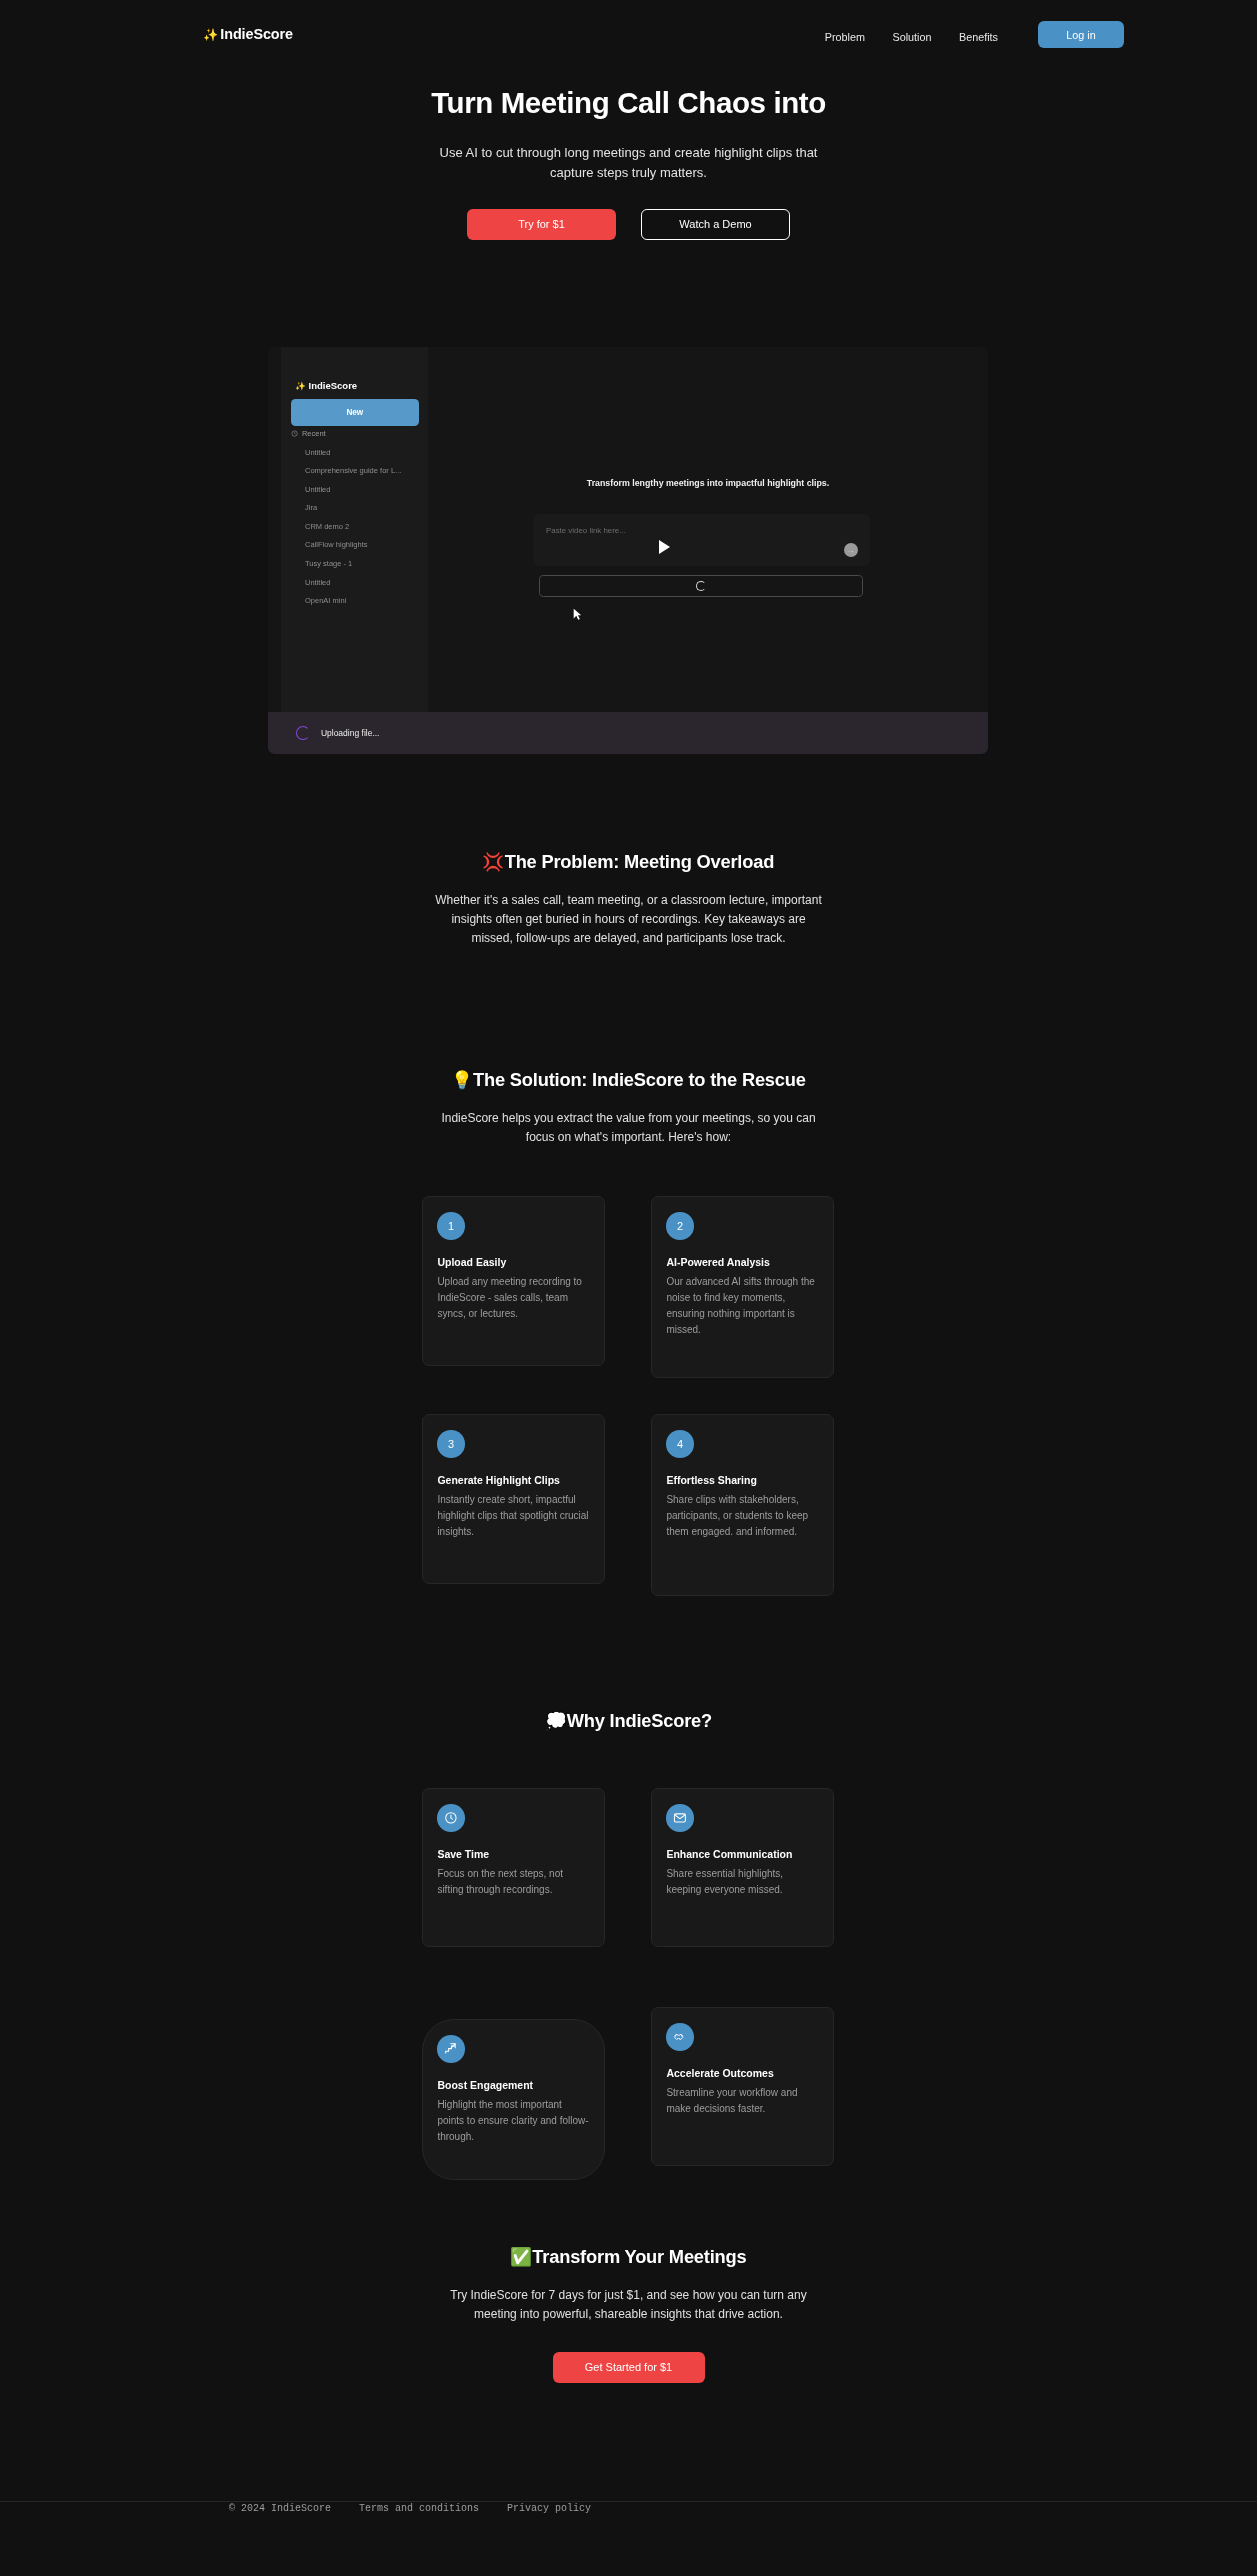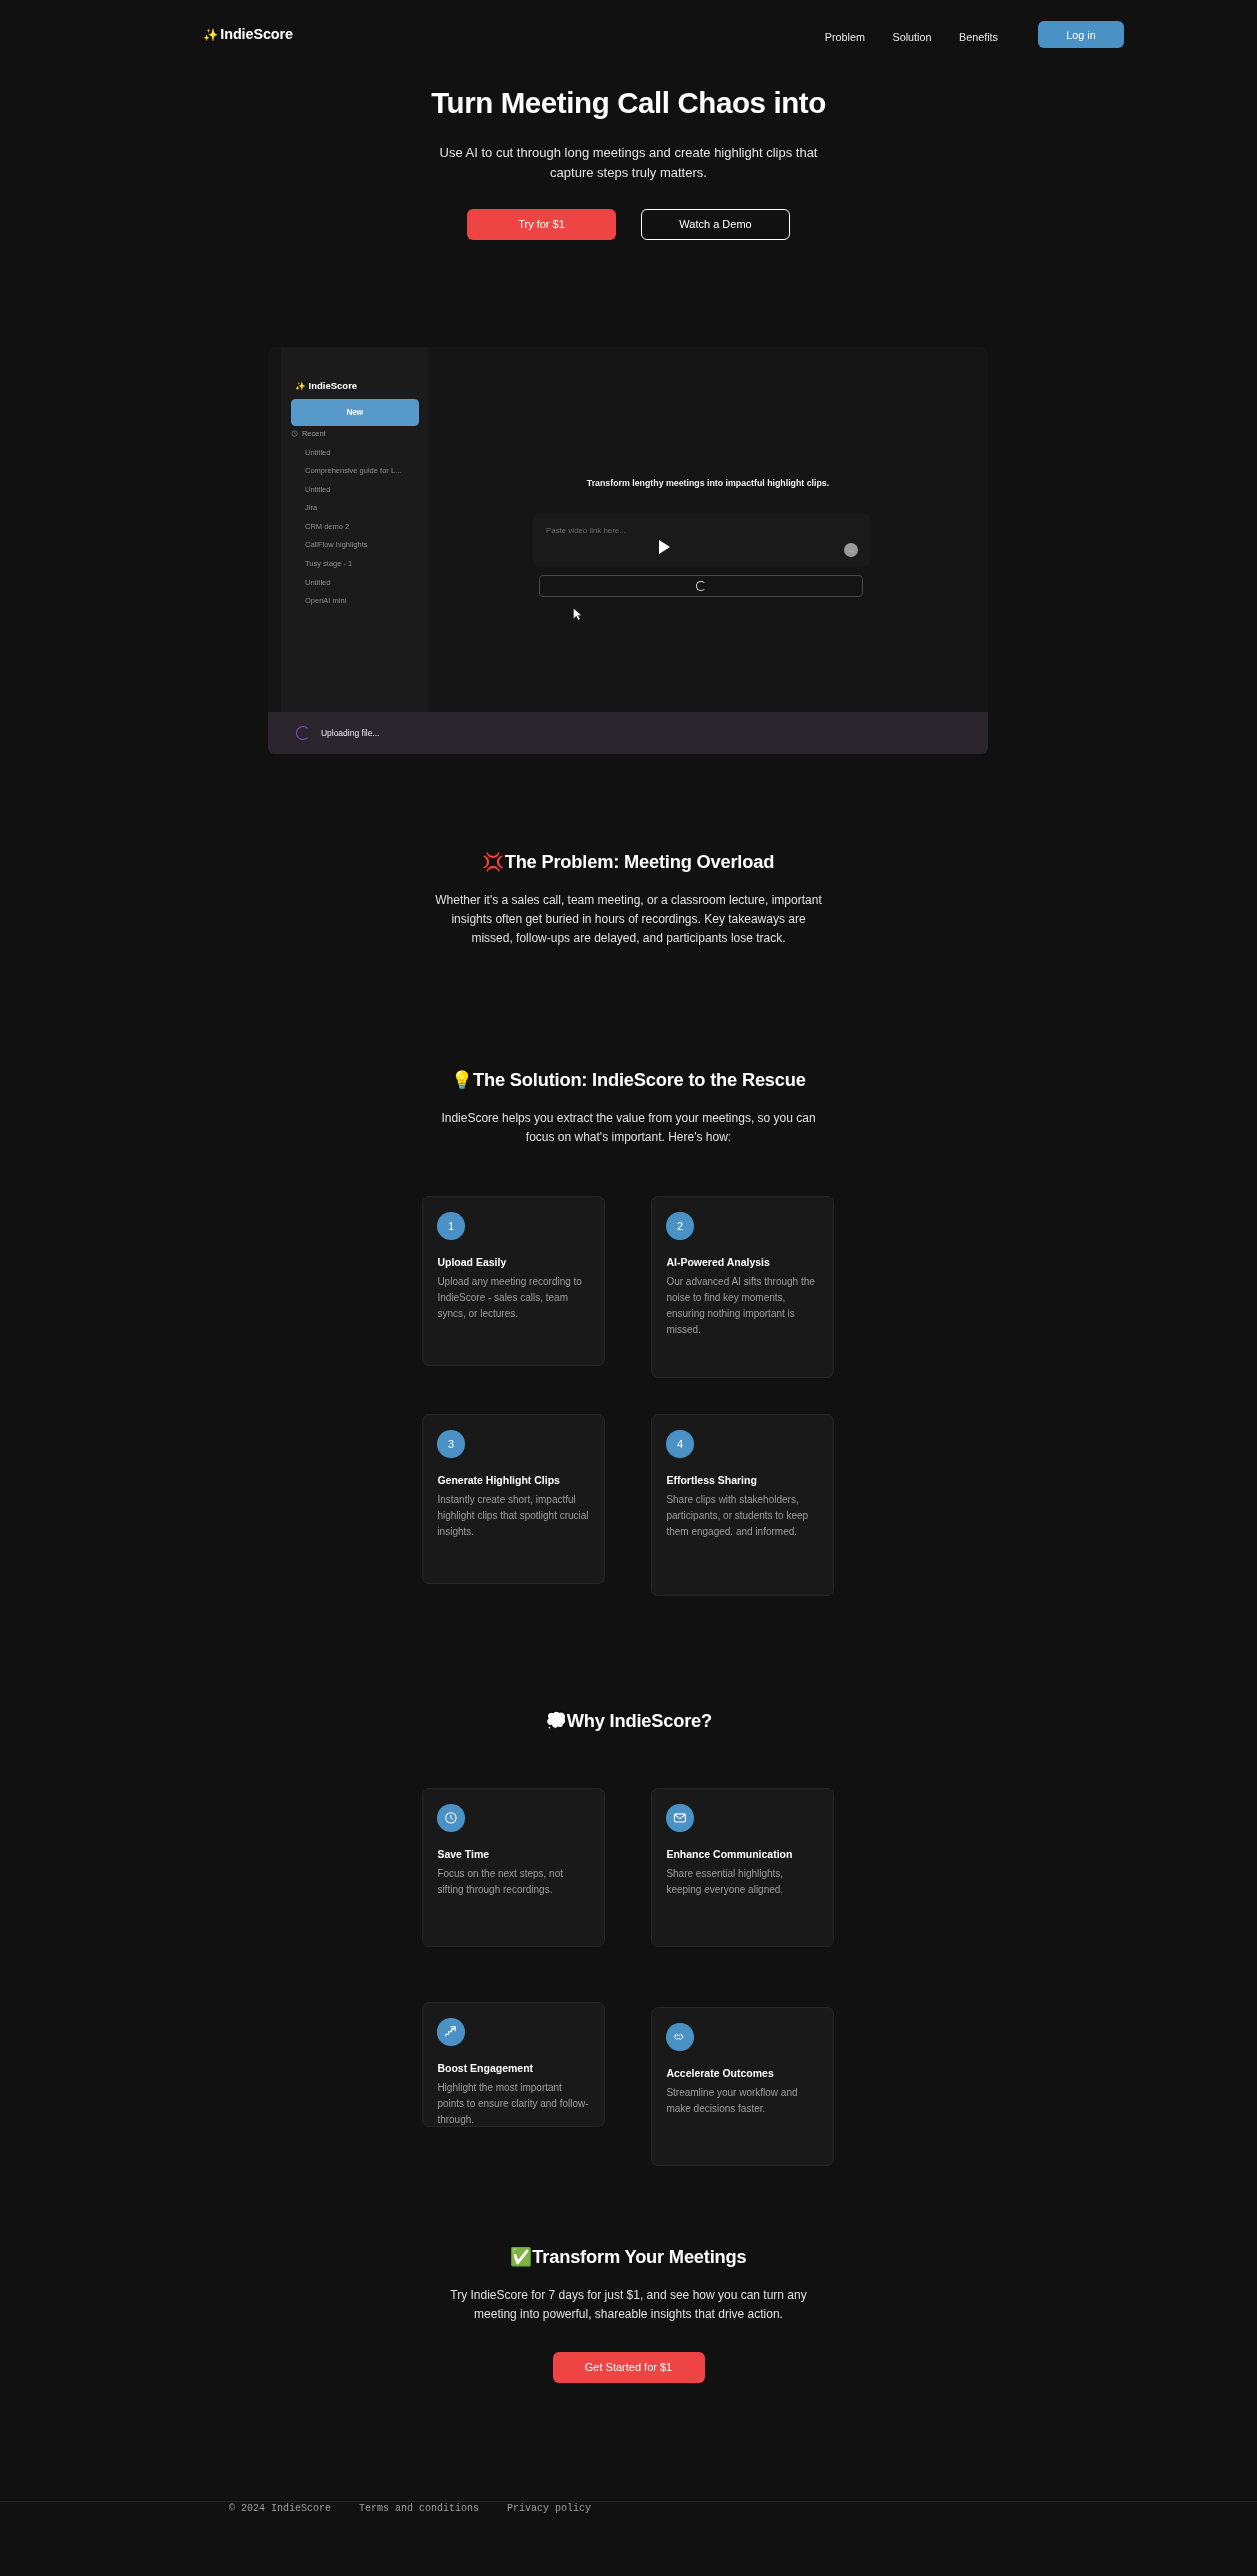--- a/index.html
+++ b/index.html
@@ -319,23 +319,23 @@
       <div class="card-desc">Focus on the next steps, not sifting through recordings.</div>
     </div>
     <div class="card card-col-r" style="top:0; height:159px;">
       <div class="badge">
         <svg viewBox="0 0 24 24" fill="none" stroke="#ffffff" stroke-width="1.8">
           <rect x="2.5" y="5" width="19" height="14" rx="2"></rect>
             <path d="M2.8 6.5 L12 13.3 L21.2 6.5"></path>
         </svg>
       </div>
       <div class="card-title">Enhance Communication</div>
-      <div class="card-desc">Share essential highlights, keeping everyone aligned.</div>
-    </div>
-    <div class="card card-col-l" style="top:214px; height:125px;">
+      <div class="card-desc">Share essential highlights, keeping everyone missed.</div>
+    </div>
+    <div class="card card-col-l" style="top:231px; height:161px;border-radius:32px;">
       <div class="badge">
         <svg viewBox="0 0 24 24" fill="none" stroke="#ffffff" stroke-width="1.8">
           <path d="M3 20 L3 16 L8 16 L8 11.5 L13 11.5 L13 7 L19 7"></path>
           <path d="M11 3 L19.5 3 L19.5 11"></path>
             <path d="M19.5 3 L11.5 11.5"></path>
         </svg>
       </div>
       <div class="card-title">Boost Engagement</div>
       <div class="card-desc">Highlight the most important points to ensure clarity and follow-through.</div>
     </div>

